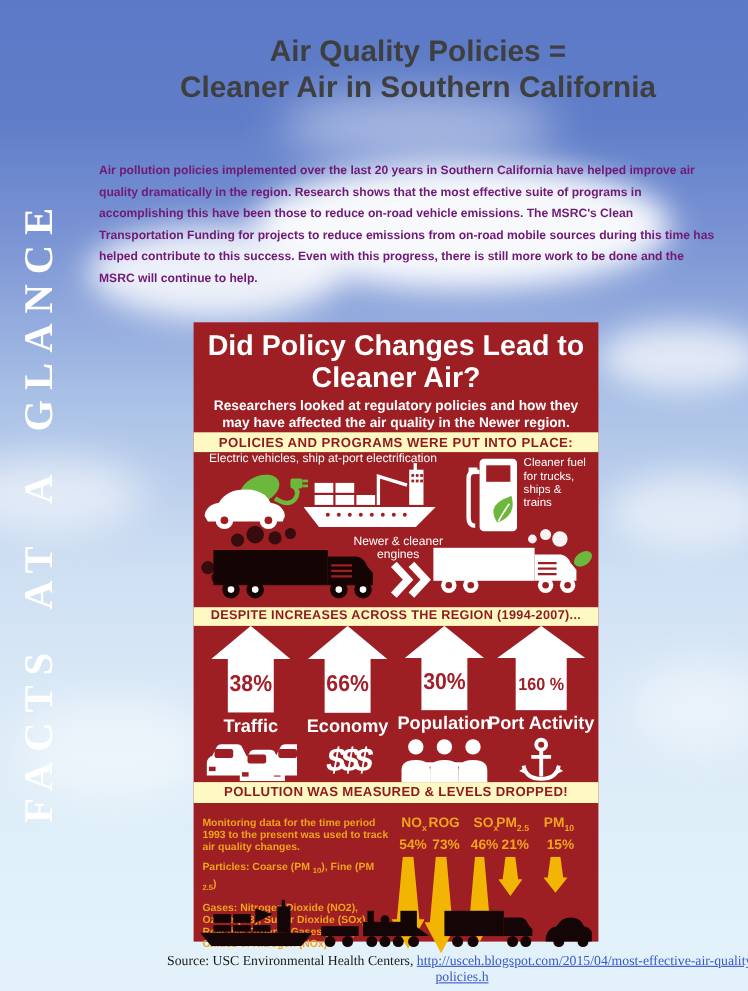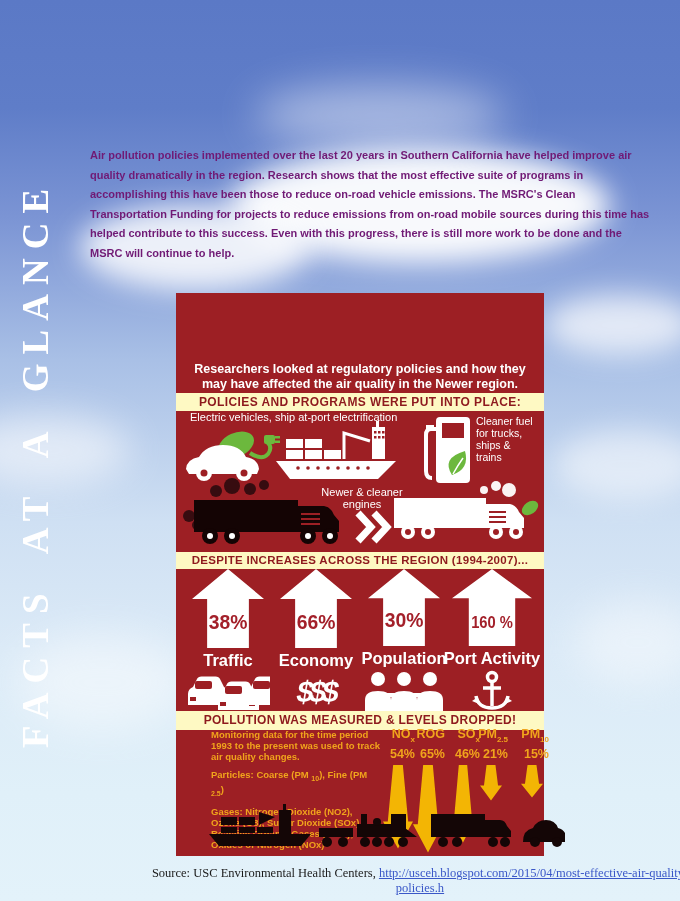--- a/index.html
+++ b/index.html
@@ -59,21 +59,21 @@
   .arrow-wrap.wide{width:80px;}
   .up-arrow{position:absolute;inset:0;background:#fff;
     clip-path:polygon(50% 0,100% 38%,79% 38%,79% 100%,21% 100%,21% 38%,0 38%);}
   .pct{position:absolute;left:0;bottom:14px;width:100%;text-align:center;
     color:#a3202a;font-weight:bold;font-size:21px;transform:scaleX(.92);}
   .pct.small{font-size:16px;}
   .inc-label{color:#fff;font-weight:bold;font-size:16.5px;margin-top:3px;white-space:nowrap;}
   .inc-icon{margin-top:3px;height:40px;display:flex;align-items:center;justify-content:center;}
   .dollars{color:#fff;font-weight:bold;font-size:30px;letter-spacing:-4px;transform:skewX(-10deg);}
 
-  .sec4{position:absolute;top:430px;left:0;width:100%;height:126px;margin-left:27px;}
+  .sec4{position:absolute;top:444px;left:0;width:100%;height:126px;}
   .mon-text{position:absolute;left:8px;top:6px;width:170px;color:#f0a41c;
     font-weight:bold;font-size:9.5px;line-height:11px;}
   .mon-text p{margin:0 0 7px 0;}
   .mon-text sub{font-size:7px;}
   .pol-col{position:absolute;top:4px;width:34px;text-align:right;}
   .pol-name,.pol-drop{color:#f0a41c;font-weight:bold;font-size:12.5px;line-height:14px;white-space:nowrap;}
   .pol-name sub{font-size:8px;}
   .down-arrow{margin:4px auto 0 auto;background:#f3b504;
     clip-path:polygon(34% 0,66% 0,84% 68%,100% 68%,50% 100%,0 68%,16% 68%);}
   .da1{width:30px;height:84px;}
@@ -95,26 +95,34 @@
     <div class="cloud c1"></div>
     <div class="cloud c2"></div>
     <div class="cloud c3"></div>
     <div class="cloud c4"></div>
     <div class="cloud c5"></div>
     <div class="cloud c6"></div>
     <div class="cloud c7"></div>
     <div class="cloud c8"></div>
   </div>
 
+  <div class="page-title">
+    <div>Air Quality Policies =</div>
+    <div>Cleaner Air in Southern California</div>
+  </div>
 
   <div class="sidebar-text">FACTS AT A GLANCE</div>
 
   <p class="intro">Air pollution policies implemented over the last 20 years in Southern California have helped improve air quality dramatically in the region. Research shows that the most effective suite of programs in accomplishing this have been those to reduce on-road vehicle emissions. The MSRC's Clean Transportation Funding for projects to reduce emissions from on-road mobile sources during this time has helped contribute to this success. Even with this progress, there is still more work to be done and the MSRC will continue to help.</p>
 
   <div class="ig">
+    <div class="ig-title">
+      <div>Did Policy Changes Lead to</div>
+      <div>Cleaner Air?</div>
+    </div>
     <div class="ig-sub">Researchers looked at regulatory policies and how they may have affected the air quality in the Newer region.</div>
 
     <div class="banner banner1">POLICIES AND PROGRAMS WERE PUT INTO PLACE:</div>
 
     <div class="sec1">
       <div class="sec1-label">Electric vehicles, ship at-port electrification</div>
       <svg class="icon-car" width="104" height="58" viewBox="0 0 104 58">
         <ellipse cx="56" cy="20" rx="19" ry="12" fill="#6cb83d" transform="rotate(-25 56 20)"></ellipse>
         <path d="M70 28 q12 8 18 1 q5-7 -1-12" stroke="#6cb83d" stroke-width="4" fill="none"></path>
         <rect x="84" y="10" width="11" height="9" rx="2" fill="#6cb83d"></rect>
@@ -313,21 +321,21 @@
         <p>Gases: Nitrogen Dioxide (NO2), Ozone (O3), Sulfur Dioxide (SOx), Reactive Organic Gases (ROG), Oxides of Nitrogen (NOx)</p>
       </div>
 
       <div class="pol-col" style="left:178px;">
         <div class="pol-name"><span>NO</span><sub>x</sub></div>
         <div class="pol-drop">54%</div>
         <div class="down-arrow da1"></div>
       </div>
       <div class="pol-col" style="left:208px;">
         <div class="pol-name"><span>ROG</span><sub></sub></div>
-        <div class="pol-drop">65%</div>
+        <div class="pol-drop">73%</div>
         <div class="down-arrow da2"></div>
       </div>
       <div class="pol-col" style="left:243px;">
         <div class="pol-name"><span>SO</span><sub>x</sub></div>
         <div class="pol-drop">46%</div>
         <div class="down-arrow da3"></div>
       </div>
       <div class="pol-col" style="left:271px;">
         <div class="pol-name"><span>PM</span><sub>2.5</sub></div>
         <div class="pol-drop">21%</div>

